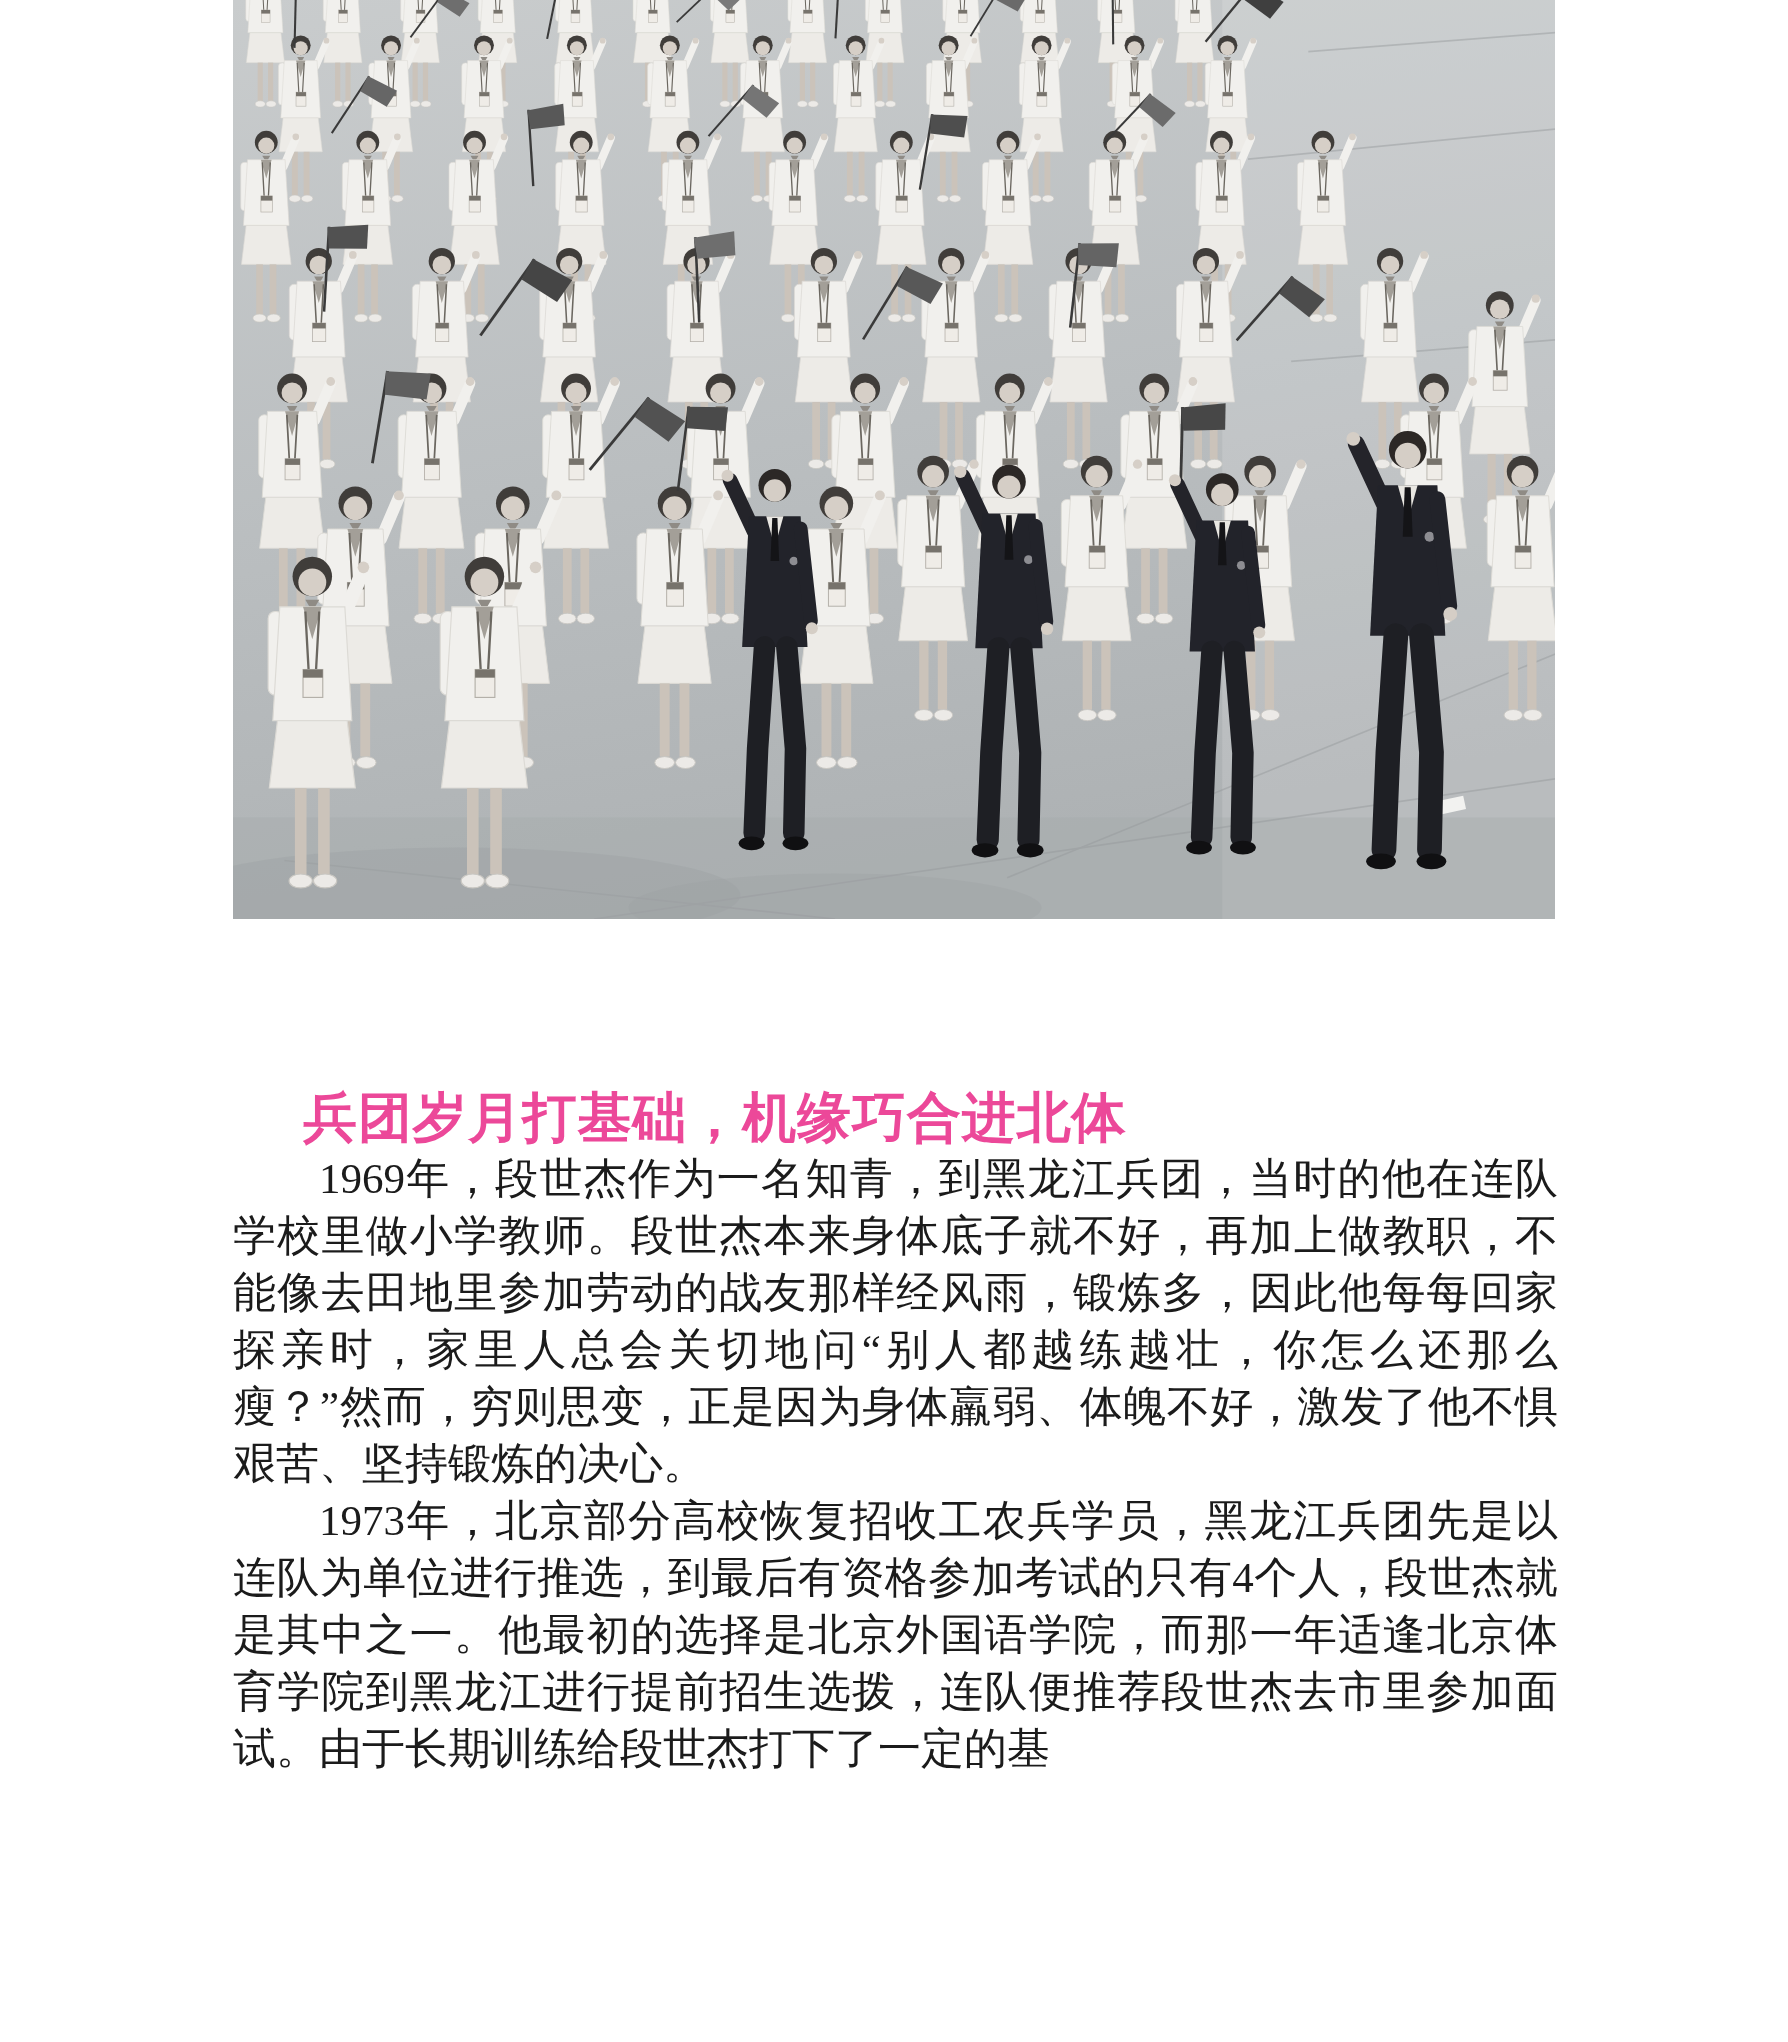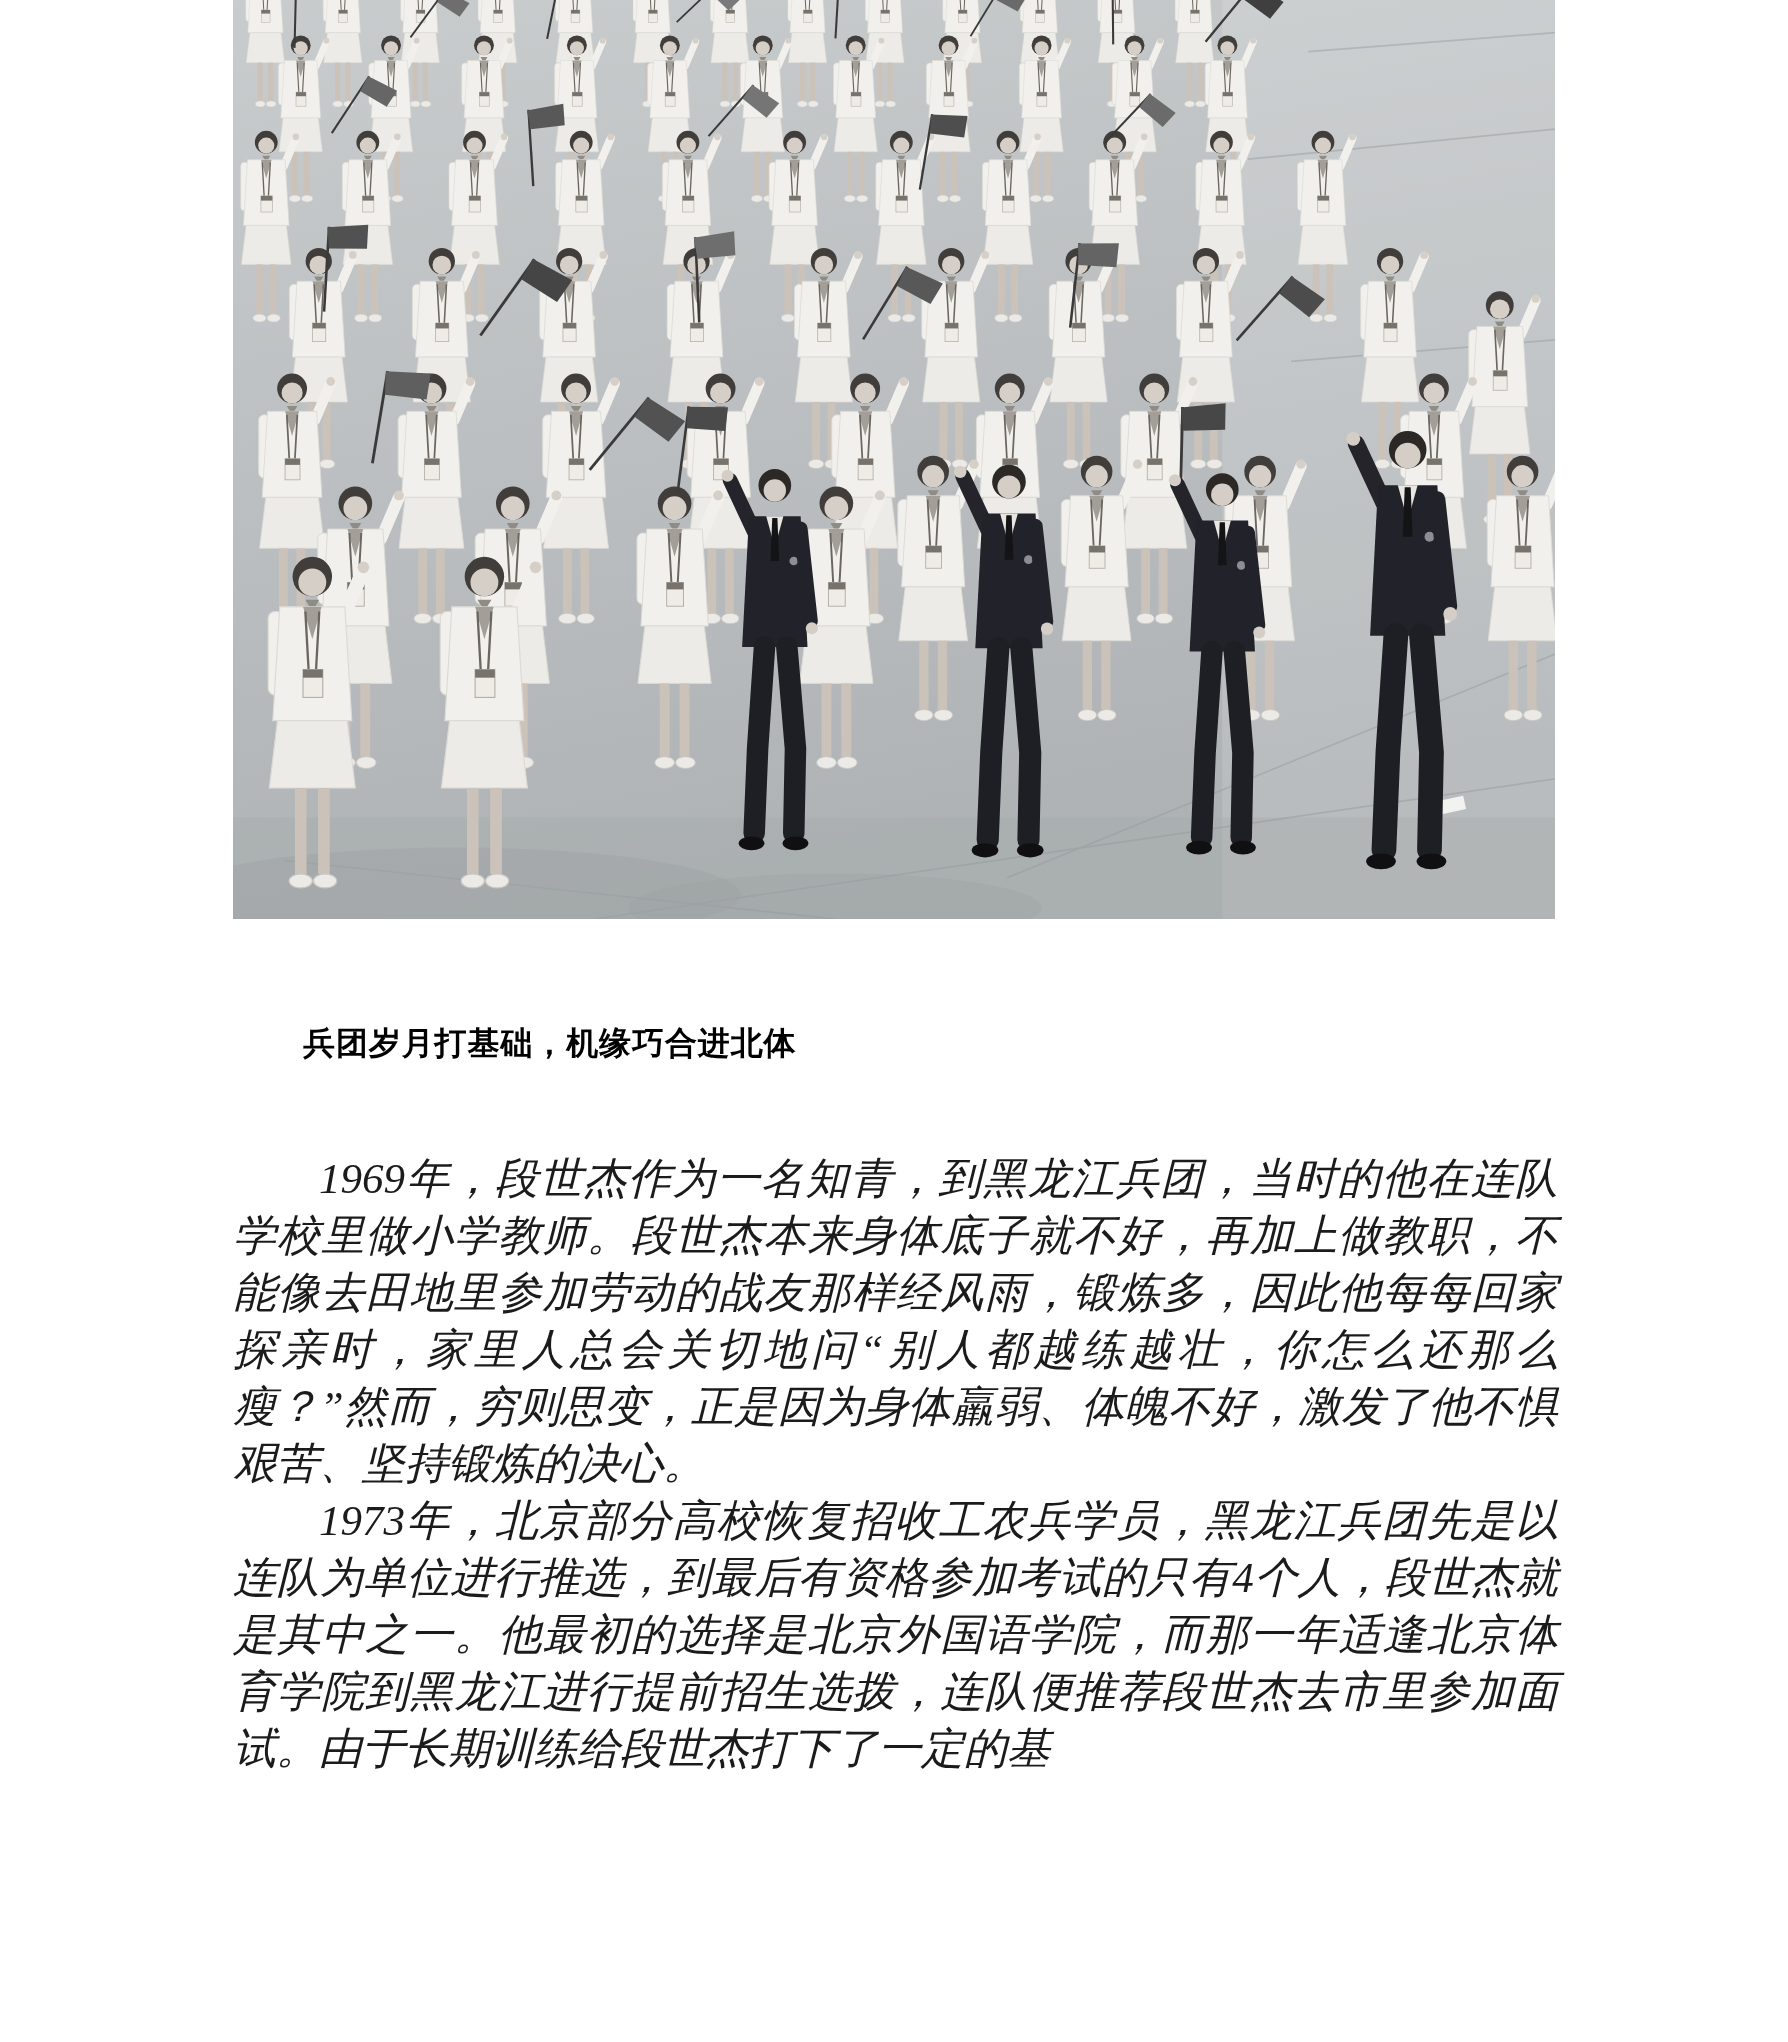--- a/index.html
+++ b/index.html
@@ -7,31 +7,31 @@
     width:1789px;height:2043px;position:relative;background:#ffffff;
     font-family:"Liberation Serif","DejaVu Serif",serif;
     overflow:hidden;
   }
   .photo{
     position:absolute;left:233px;top:0;width:1322px;height:919px;margin:0;
     overflow:hidden;background:#bcc0c1;
   }
   .photo svg{display:block;width:100%;height:100%;}
   .heading{
-    position:absolute;left:303px;top:1022px;margin:0;
+    position:absolute;left:303px;top:1082px;margin:0;
     font-family:"DejaVu Sans","Liberation Sans",sans-serif;
-    font-size:32px;font-weight:700;letter-spacing:0.9px;color:#000000;
+    font-size:54px;font-weight:700;letter-spacing:0.9px;color:#ec4899;
     white-space:nowrap;
   }
   .body{
     position:absolute;left:233px;top:1150px;width:1325px;
     font-size:43px;line-height:57px;color:#1b1b1b;
     text-align:justify;
   }
-  .body p{margin:0;text-indent:2em;font-style:italic;}
+  .body p{margin:0;text-indent:2em;}
 </style>
 </head>
 <body>
 
 <figure class="photo" role="img" aria-label="黑白照片：奥运会开幕式上中国代表团入场，前排四名身着深色西装的男官员挥手致意，身后大批身穿浅色套装的女运动员挥舞小旗">
   <svg viewBox="0 0 1537 1068" preserveAspectRatio="xMidYMid slice" xmlns="http://www.w3.org/2000/svg">
     <defs>
       <linearGradient id="floorG" x1="0" y1="0" x2="0.25" y2="1">
         <stop offset="0" stop-color="#c9cccd"></stop>
         <stop offset="0.55" stop-color="#babec0"></stop>

